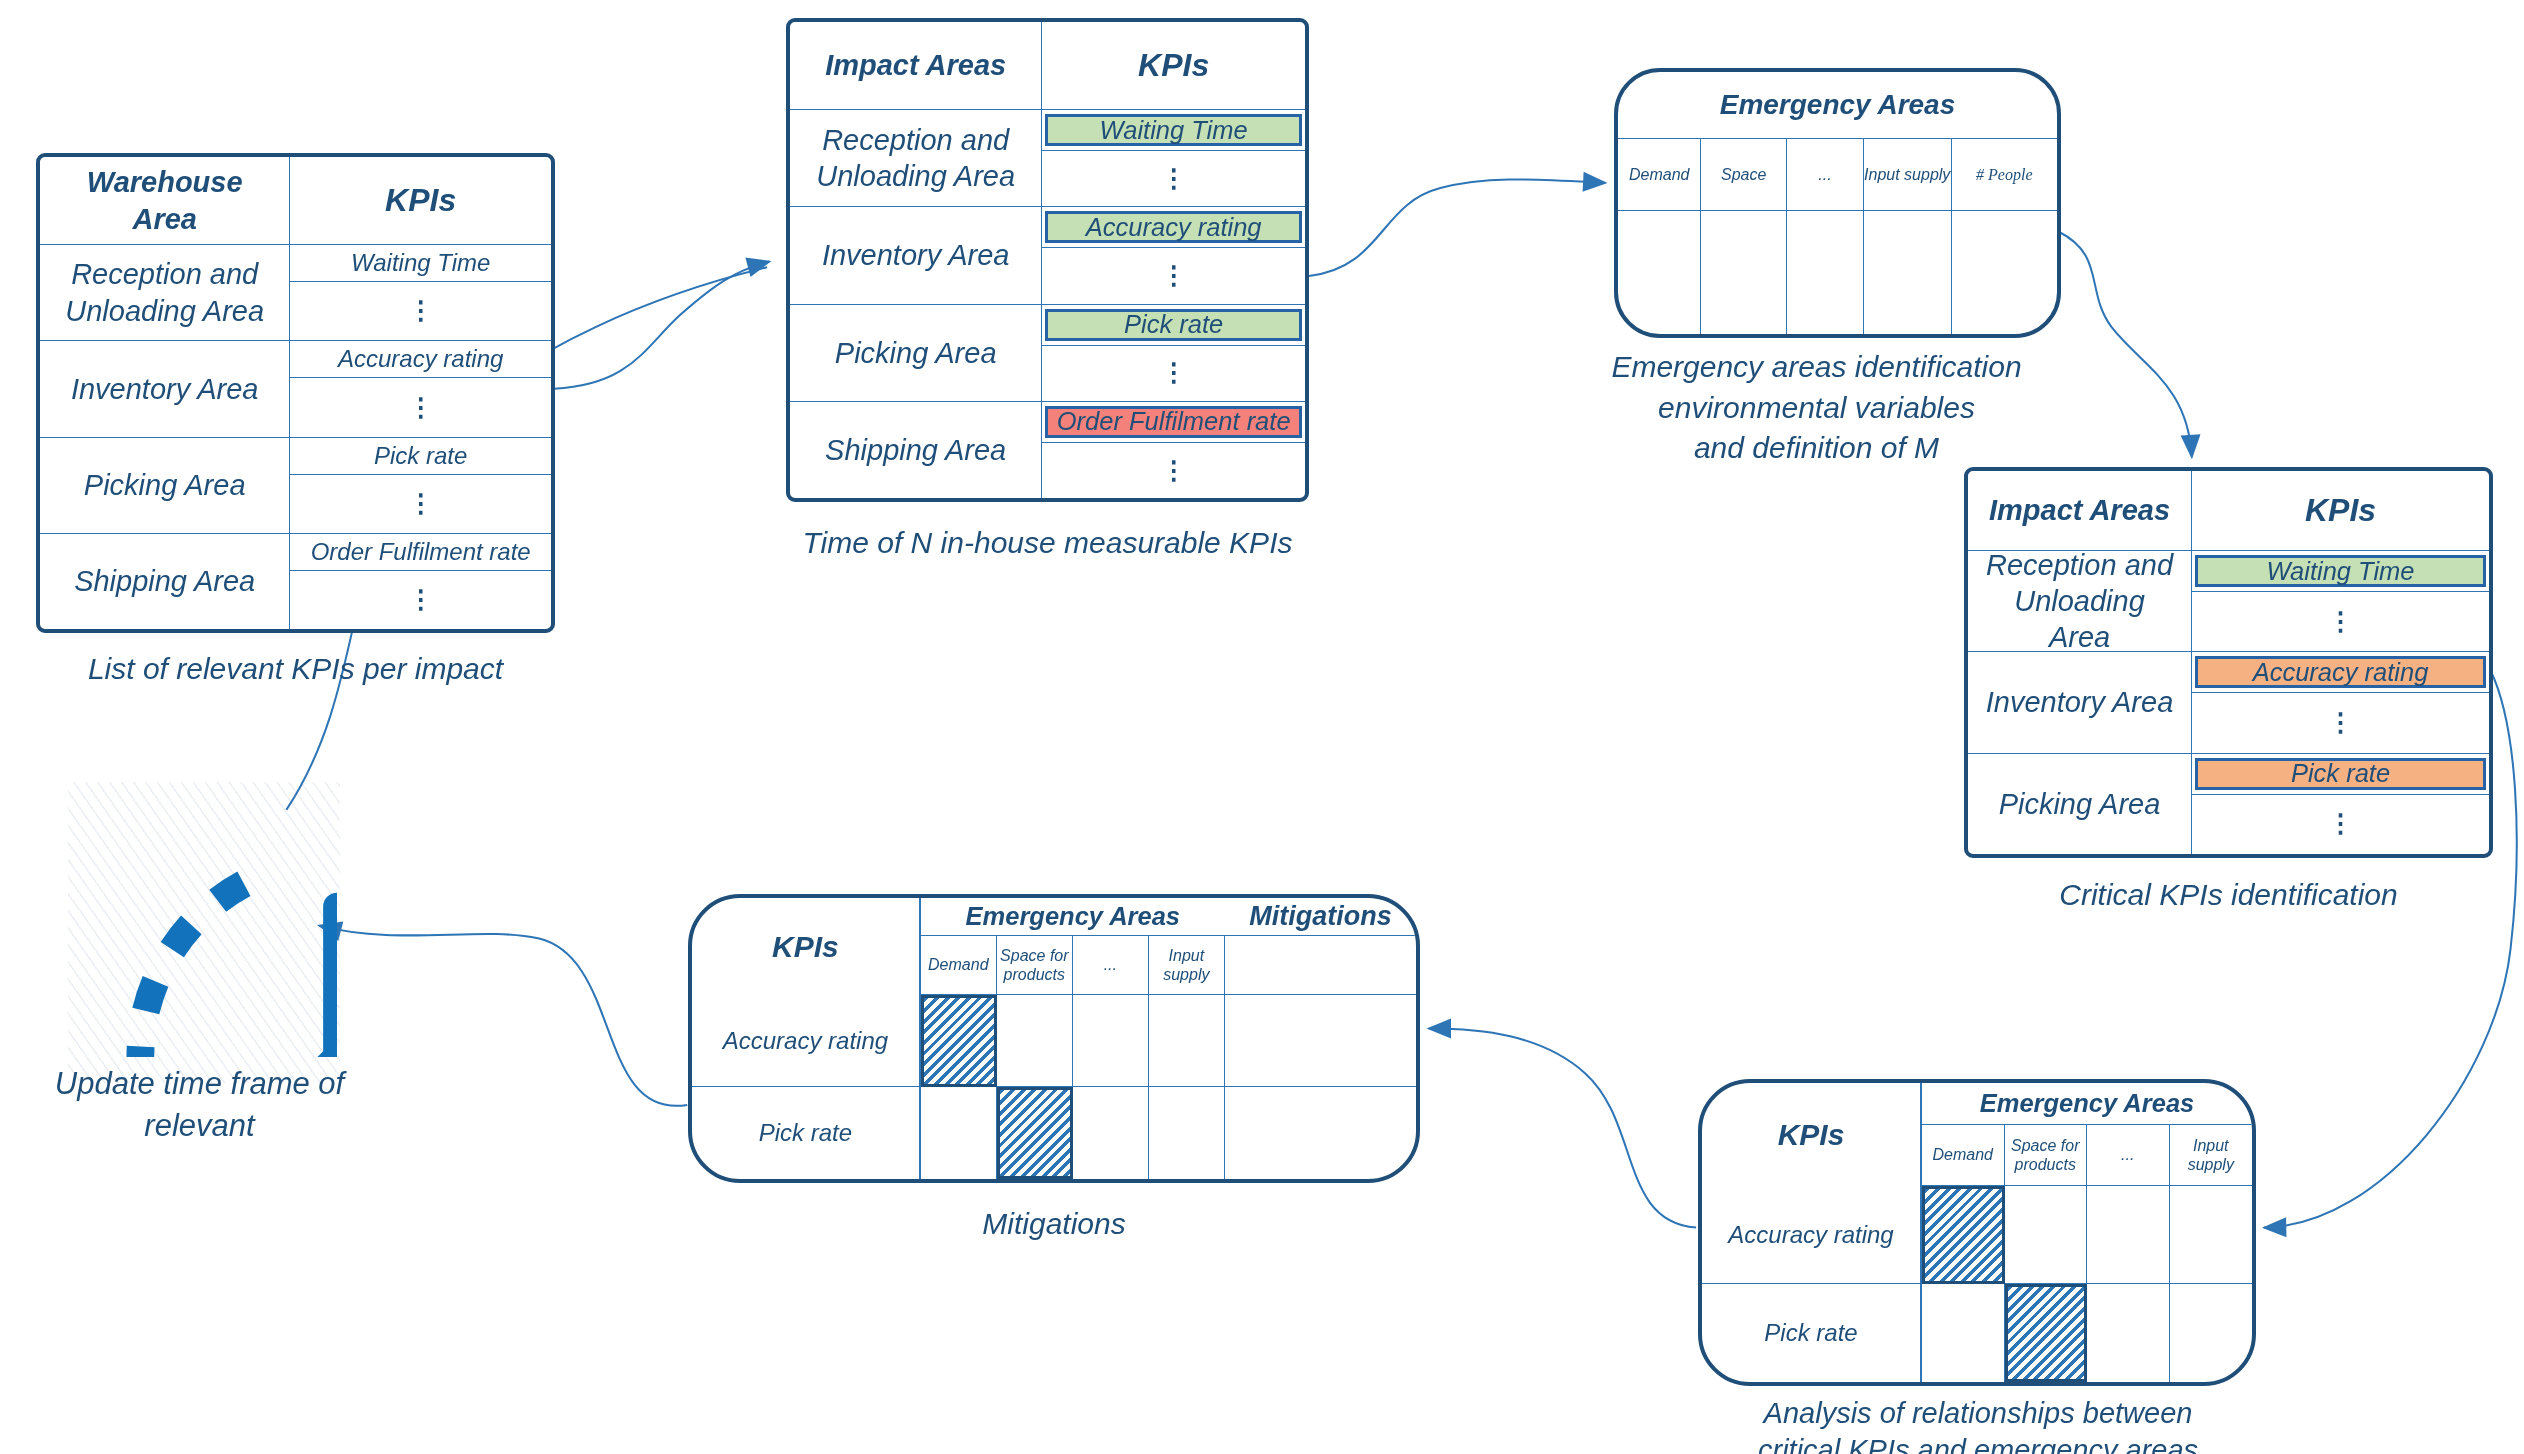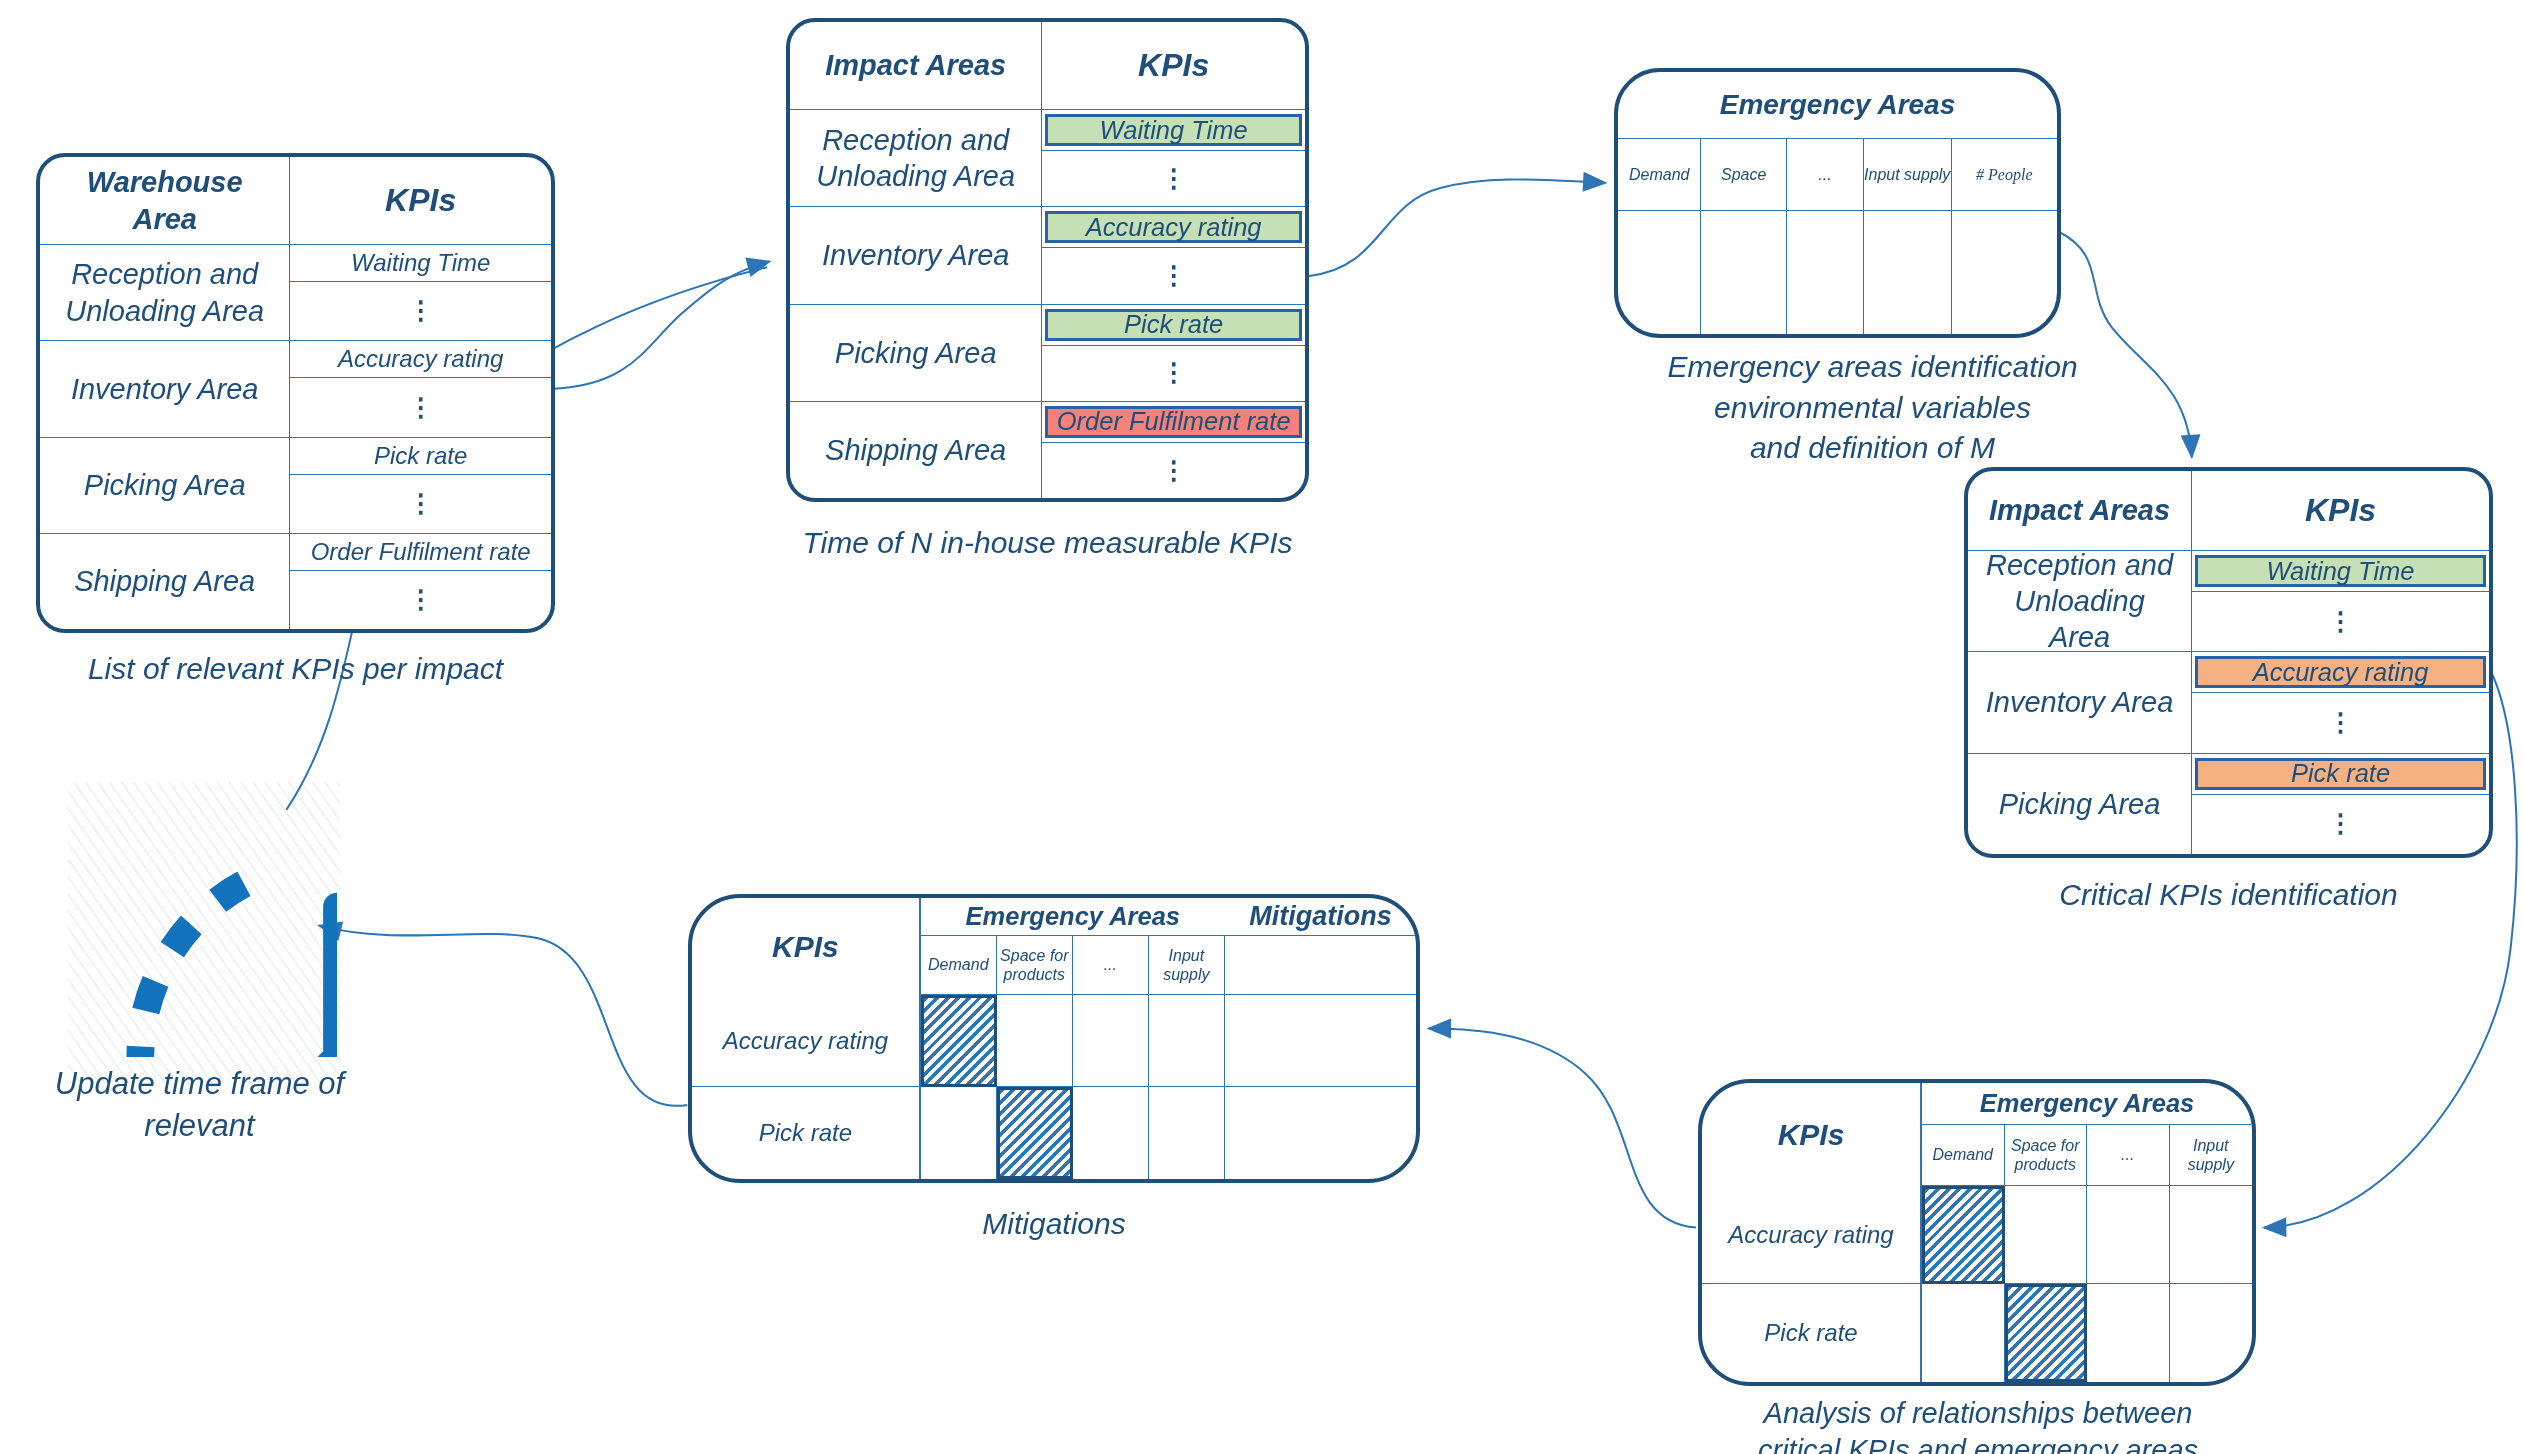--- a/index.html
+++ b/index.html
@@ -7,21 +7,21 @@
     --green:#C5E0B4; --red:#F4827B; --orange:#F6B183;
     --clockblue:#1273BC; --clockfill:#C9E9FA; --text:#1F4E79;
   }
   html,body{margin:0;padding:0;background:#fff;}
   #canvas{
     position:relative; width:2525px; height:1455px; background:#ffffff; overflow:hidden;
     font-family:"Liberation Sans", sans-serif; font-style:italic; color:var(--text);
   }
   
   .akTable{position:absolute; z-index:2; display:flex; flex-direction:column; background:#fff;
-    border:4.6px solid var(--navy); border-radius:29px; overflow:hidden; box-sizing:border-box;}
+    border:4.6px solid var(--navy); border-radius:9px; overflow:hidden; box-sizing:border-box;}
   .akHeader{display:flex; flex:0 0 auto; border-bottom:1.7px solid var(--grid);}
   .hcell{display:flex;align-items:center;justify-content:center; font-weight:bold; font-size:32px; text-align:center;}
   .akRow{flex:1 1 0; display:flex; border-bottom:1.7px solid var(--grid); min-height:0;}
   .akRow:last-child{border-bottom:none;}
   .wL{box-sizing:border-box; border-right:1.7px solid var(--grid);}
   .t1 .wL,.t2 .wL{width:49%;} .t4 .wL{width:43%;}
   .acell{display:flex;align-items:center;justify-content:center;text-align:center;font-size:29px;line-height:1.25;padding:0 15px;box-sizing:border-box;}
   .kcol{flex:1; display:flex; flex-direction:column; min-width:0;}
   .ksub1{height:36px; flex:0 0 auto; display:flex;align-items:center;justify-content:center;
          border-bottom:1.2px solid var(--grid); font-size:24px;}
@@ -190,21 +190,21 @@
       <div class="t3c c5"># People</div>
     </div>
     <div class="t3body">
       <div class="t3c c1"></div>
       <div class="t3c c2"></div>
       <div class="t3c c3"></div>
       <div class="t3c c4"></div>
       <div class="t3c c5"></div>
     </div>
   </div>
-  <div class="cap" style="left:1612px; top:347px; width:521px;">
+  <div class="cap" style="left:1556px; top:347px; width:521px;">
     <div>Emergency areas identification</div>
     <div>environmental variables</div>
     <div>and definition of M</div>
   </div>
 
   <div class="akTable t4">
     <div class="akHeader">
       <div class="hcell acell wL">Impact Areas</div>
       <div class="hcell" style="flex:1">KPIs</div>
     </div>

